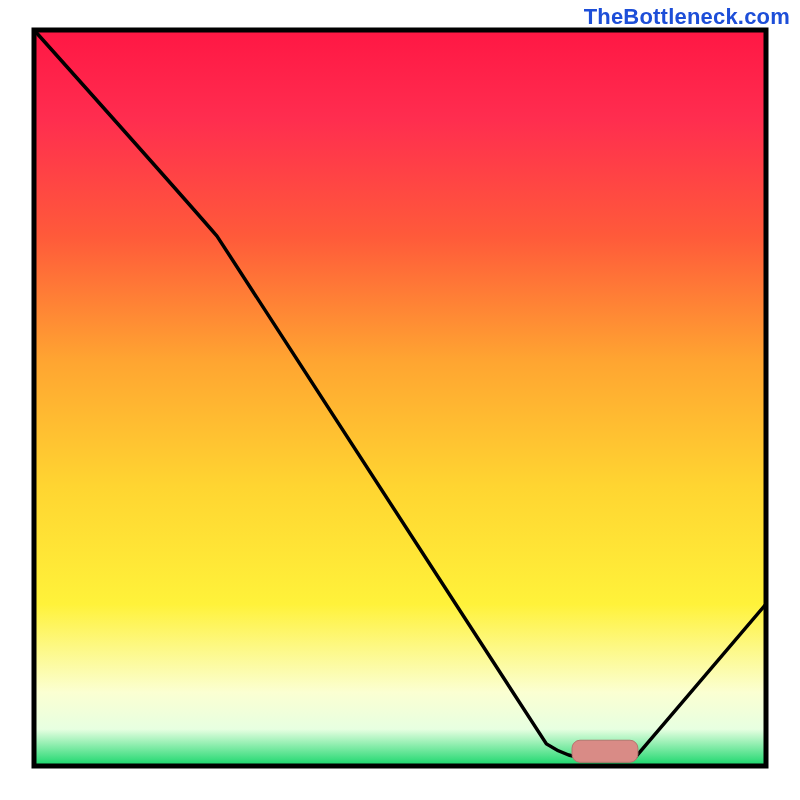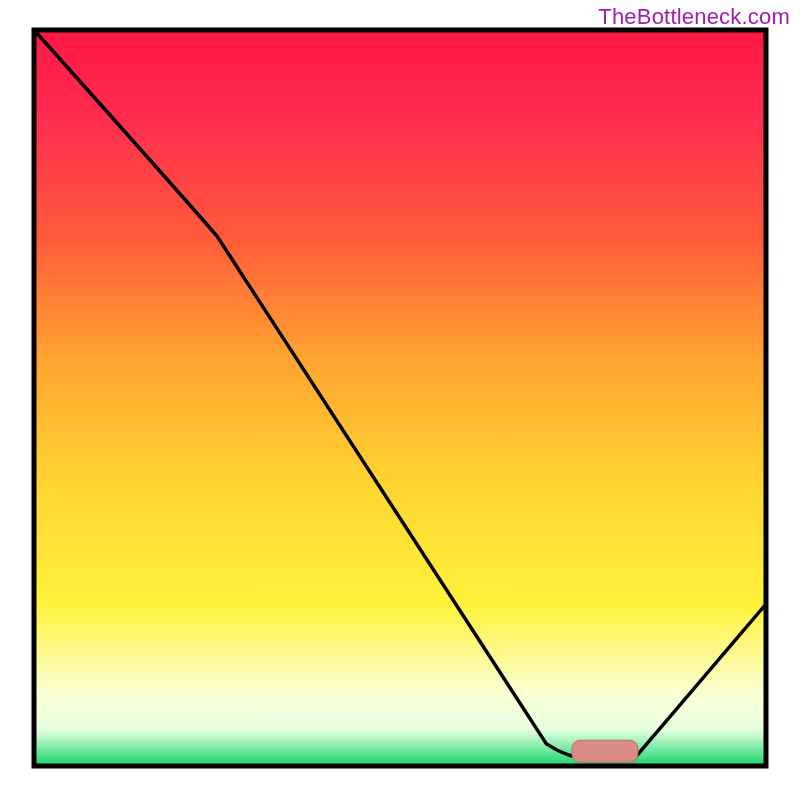--- a/index.html
+++ b/index.html
@@ -14,22 +14,22 @@
   .stage {
     position: relative;
     width: 800px;
     height: 800px;
   }
   .watermark {
     position: absolute;
     top: 4px;
     right: 10px;
     font-size: 22px;
-    font-weight: 400;
-    color: #a21caf;
+    font-weight: 700;
+    color: #1d4ed8;
     letter-spacing: 0.2px;
     z-index: 10;
   }
   svg {
     position: absolute;
     left: 0;
     top: 0;
   }
 </style>
 </head>

